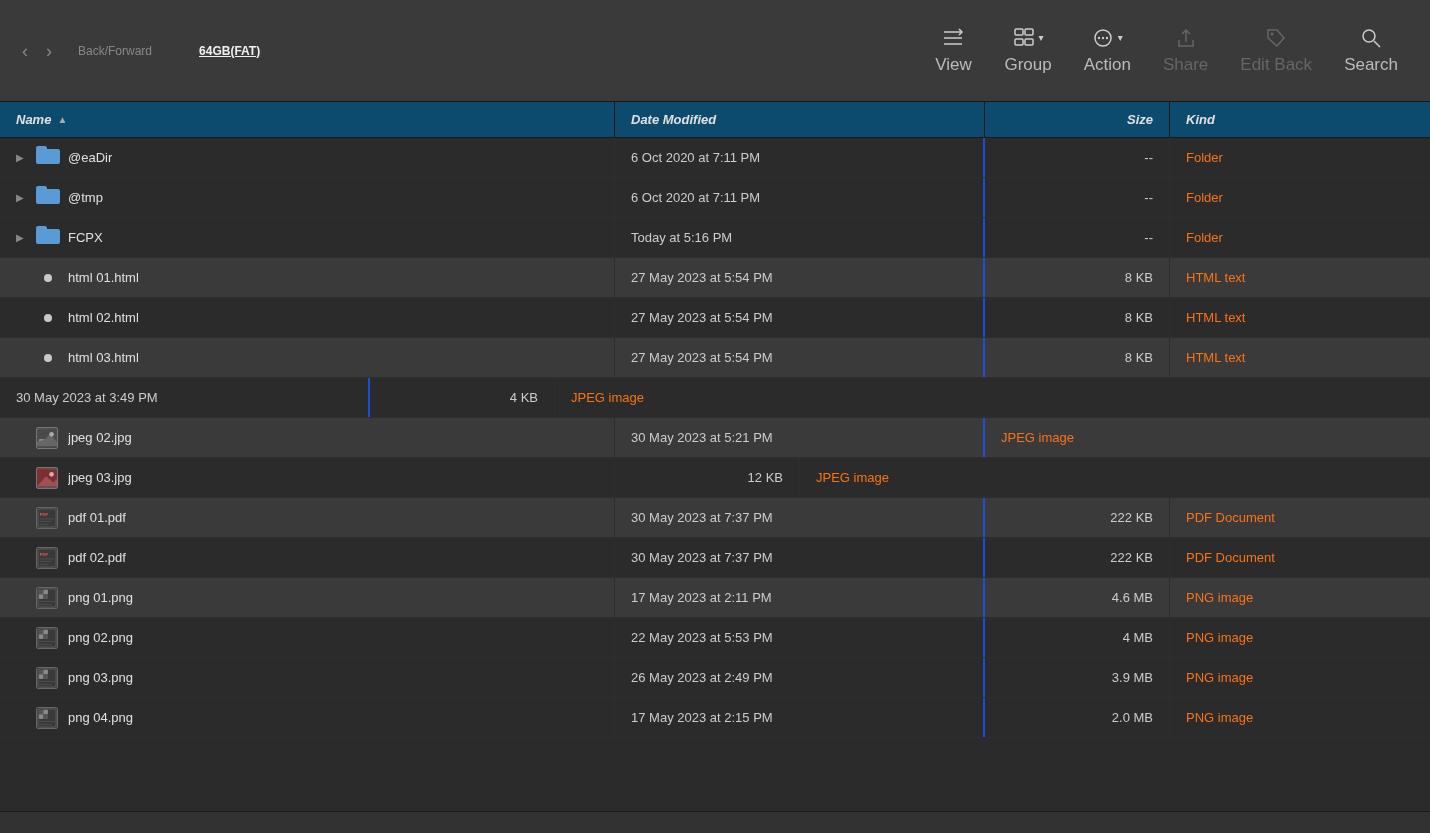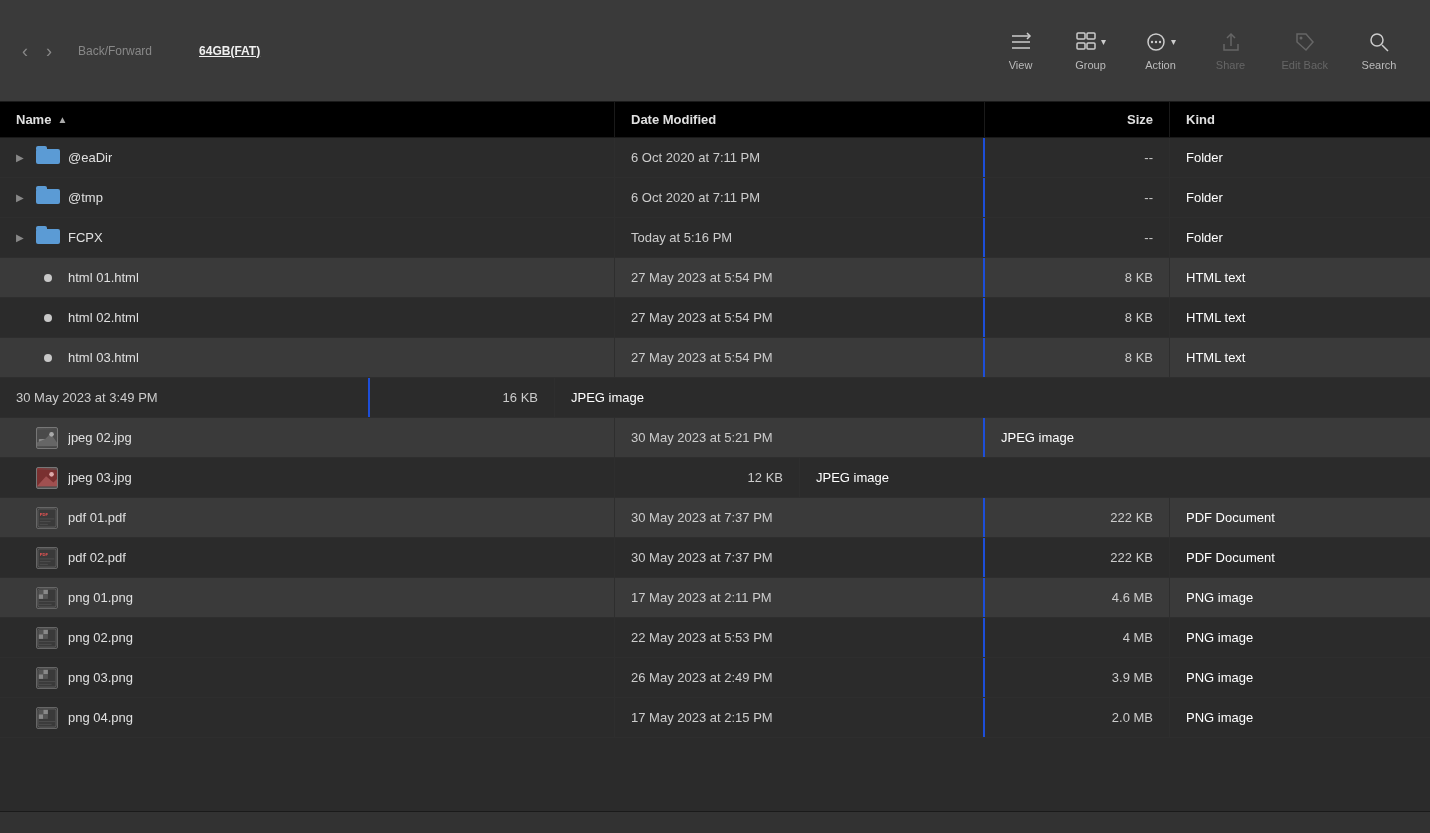--- a/index.html
+++ b/index.html
@@ -79,37 +79,38 @@
     }
 
     .toolbar-item .icon-row {
       display: flex;
       align-items: center;
       gap: 4px;
       font-size: 20px;
     }
 
     .toolbar-item .label {
-      font-size: 11px;
+      font-size: 17px;
       color: #bbb;
     }
 
     .toolbar-item.dimmed .label,
     .toolbar-item.dimmed .icon-row {
       color: #666;
     }
 
     
     .column-headers {
       display: flex;
       align-items: flex-end;
-      background: #000000;
+      background: #0c4a6e;
       border-bottom: 1px solid #1a1a1a;
       height: 36px;
       padding: 0;
+      font-style: italic;
     }
 
     .col-name {
       display: flex;
       align-items: center;
       gap: 6px;
       padding: 0 16px;
       flex: 0 0 615px;
       font-weight: 700;
       font-size: 13px;
@@ -226,21 +227,21 @@
       color: #ccc;
       font-size: 13px;
     }
 
     .file-cell-kind {
       padding: 0 16px;
       flex: 1;
       height: 100%;
       display: flex;
       align-items: center;
-      color: #ffffff;
+      color: #f97316;
       font-size: 13px;
     }
 
     
     .status-bar {
       height: 22px;
       background: #323232;
       border-top: 1px solid #1a1a1a;
       display: flex;
       align-items: center;
@@ -485,21 +486,21 @@
         <span class="disclosure"></span>
         <span class="file-icon"><span class="html-icon"></span></span>
         <span class="file-name">html 03.html</span>
       </div>
       <div class="file-cell-date">27 May 2023 at 5:54 PM</div>
       <div class="file-cell-size">8 KB</div>
       <div class="file-cell-kind">HTML text</div>
     </div>
     <div class="file-row">
       <div class="file-cell-date">30 May 2023 at 3:49 PM</div>
-      <div class="file-cell-size">16 KB</div>
+      <div class="file-cell-size">4 KB</div>
       <div class="file-cell-kind">JPEG image</div>
     </div>
     <div class="file-row selected">
       <div class="file-cell-name">
         <span class="disclosure"></span>
         <span class="file-icon">
           <span class="jpeg-icon gray-tint">
             <svg width="22" height="18" viewBox="0 0 22 18">
               <rect width="22" height="18" fill="#4a4a4a" rx="1"></rect>
               <rect x="2" y="10" width="7" height="6" fill="#888" rx="1"></rect>

